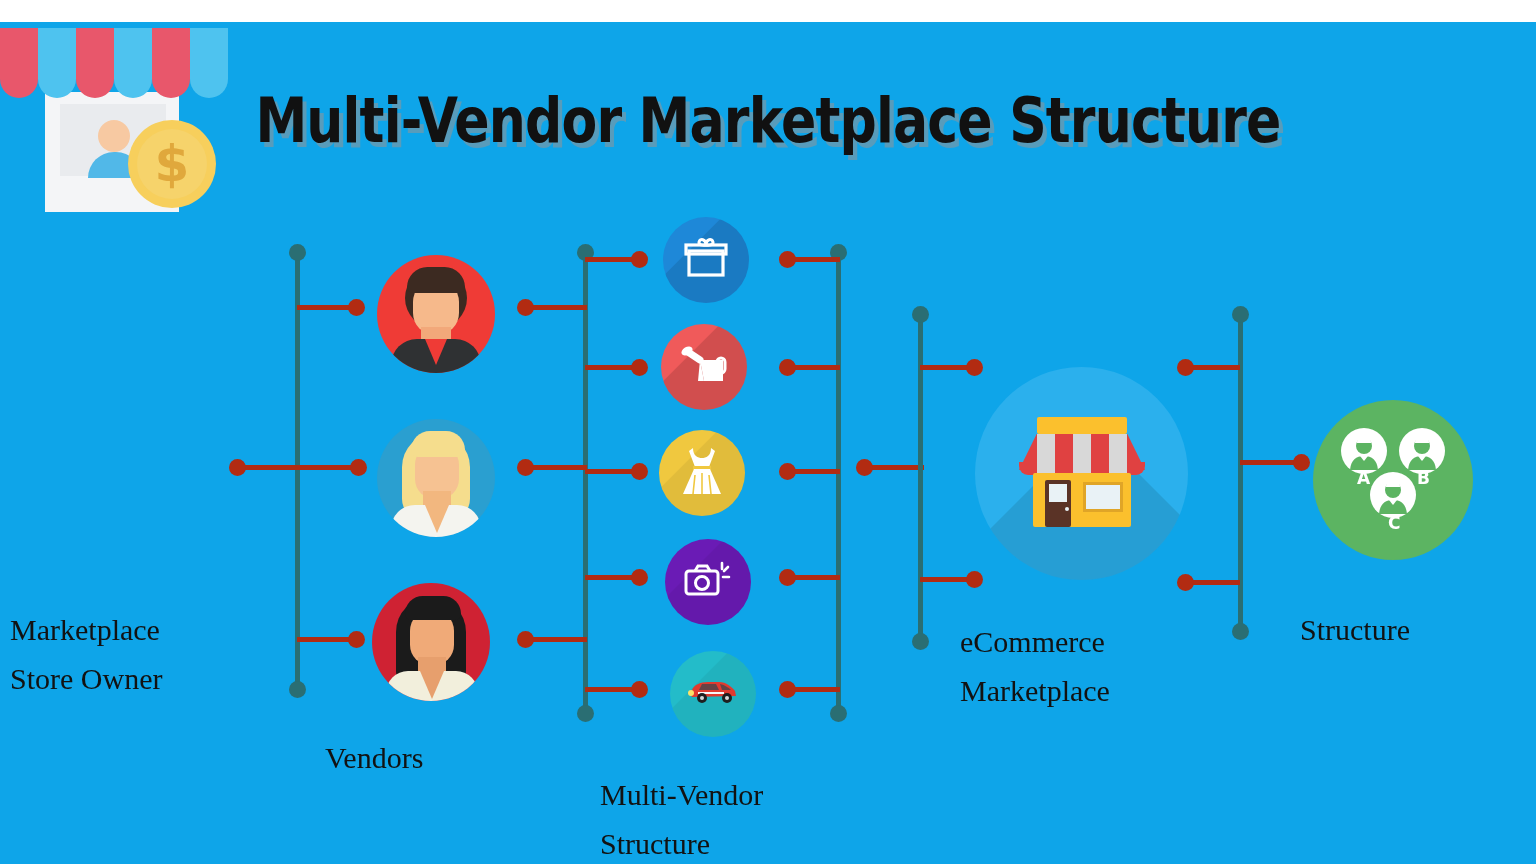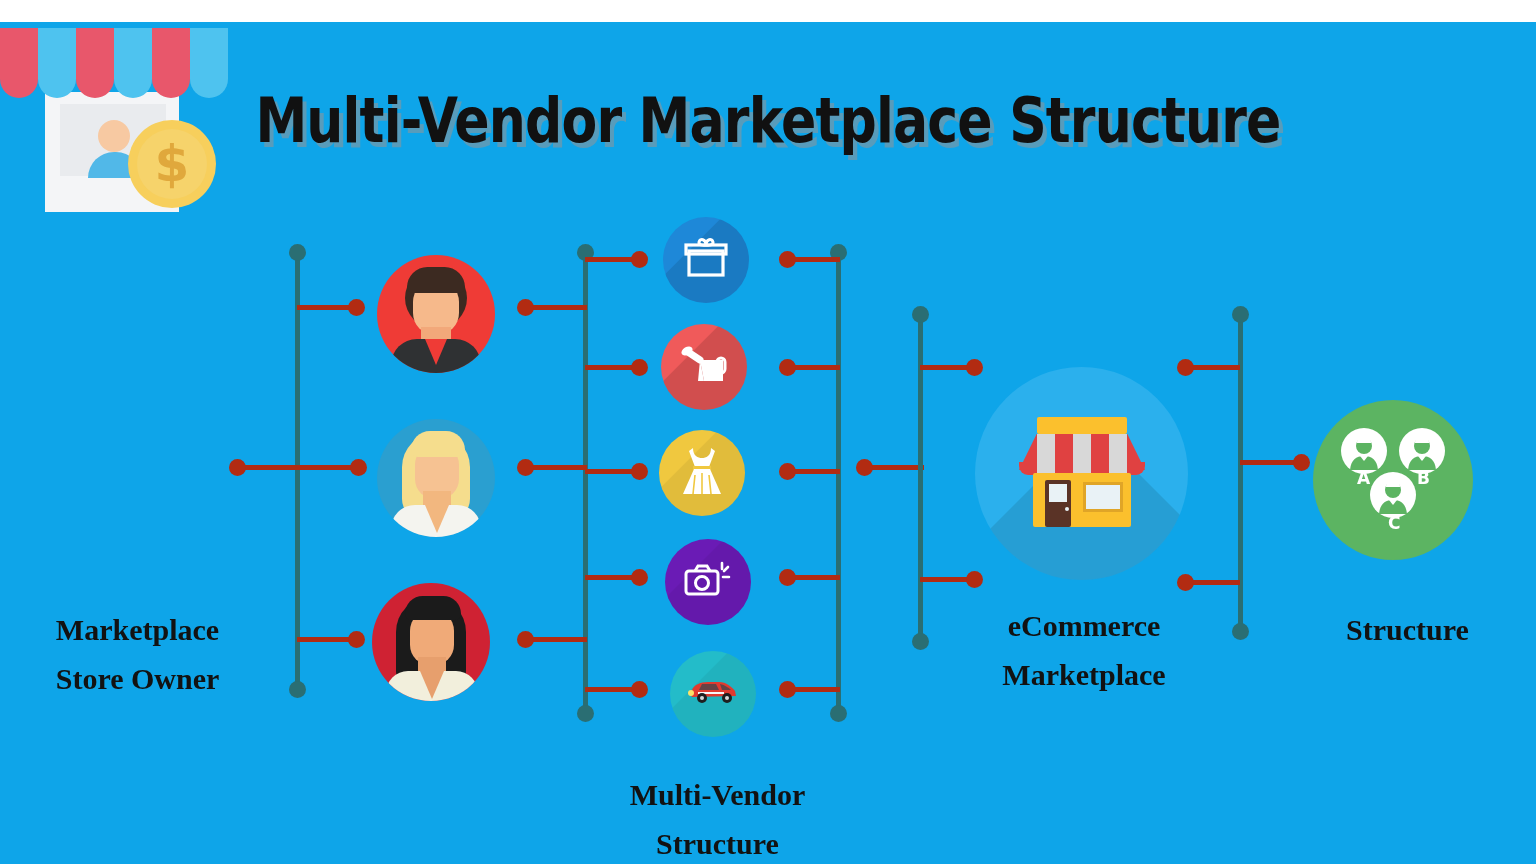--- a/index.html
+++ b/index.html
@@ -66,23 +66,22 @@
     margin-top: -8.5px;
     border-radius: 50%;
     background: #b22b12;
   }
   .conn .dot.right { right: -8px; }
   .conn .dot.left  { left: -8px; }
 
   
   .node-label {
     position: absolute;
-    text-align: center;
     font-family: "Liberation Serif", serif;
-    font-weight: 700;
+    font-weight: 400;
     color: #121212;
     font-size: 30px;
     line-height: 1.62;
     white-space: pre-line;
   }
 
   
   #store-icon { left: 22px; top: 340px; width: 226px; height: 190px; }
   .store-body {
     position: absolute;
@@ -255,20 +254,21 @@
 
   <div class="avatar" style="left:372px; top:561px; background:#cf2233;">
     <div style="position:absolute;left:24px;top:14px;width:70px;height:92px;border-radius:35px 35px 18px 18px;background:#1b1b1b;"></div>
     <div style="position:absolute;left:38px;top:26px;width:44px;height:56px;border-radius:22px 22px 20px 20px;background:#f0aa78;"></div>
     <div style="position:absolute;left:33px;top:13px;width:56px;height:24px;border-radius:28px 28px 10px 10px;background:#1b1b1b;"></div>
     <div style="position:absolute;left:46px;top:74px;width:28px;height:18px;background:#e79f6d;"></div>
     <div style="position:absolute;left:14px;top:88px;width:92px;height:40px;border-radius:22px 22px 0 0;background:#f2efdc;"></div>
     <div style="position:absolute;left:48px;top:88px;width:24px;height:28px;background:#e79f6d;clip-path:polygon(0 0,100% 0,50% 100%);"></div>
   </div>
 
+  <div class="node-label" style="left:325px; top:712px; width:205px;">Vendors</div>
 
   <div class="rail" style="left:583px; top:230px; height:462px;">
     <div class="cap top"></div>
     <div class="cap bot"></div>
   </div>
 
   <div class="conn" style="left:525px; top:283px; width:62px;">
     <div class="dot left"></div>
   </div>
   <div class="conn" style="left:525px; top:443px; width:62px;">
@@ -413,21 +413,21 @@
       <div style="position:absolute;left:18px;top:56px;width:98px;height:54px;background:#fbc02d;border-radius:2px;"></div>
 
       <div style="position:absolute;left:30px;top:63px;width:26px;height:47px;background:#5a3326;border-radius:2px;"></div>
       <div style="position:absolute;left:34px;top:67px;width:18px;height:18px;background:#e9f2f6;"></div>
       <div style="position:absolute;left:50px;top:90px;width:4px;height:4px;border-radius:50%;background:#e9f2f6;"></div>
 
       <div style="position:absolute;left:68px;top:65px;width:34px;height:24px;background:#e9f2f6;border:3px solid #e0a527;"></div>
     </div>
   </div>
 
-  <div class="node-label" style="left:960px; top:580px; width:248px;">eCommerce
+  <div class="node-label" style="left:960px; top:596px; width:248px;">eCommerce
 Marketplace</div>
 
   <div class="rail" style="left:1238px; top:292px; height:318px;">
     <div class="cap top"></div>
     <div class="cap bot"></div>
   </div>
   <div class="conn" style="left:1185px; top:343px; width:55px;">
     <div class="dot left"></div>
   </div>
   <div class="conn" style="left:1240px; top:438px; width:62px;">

